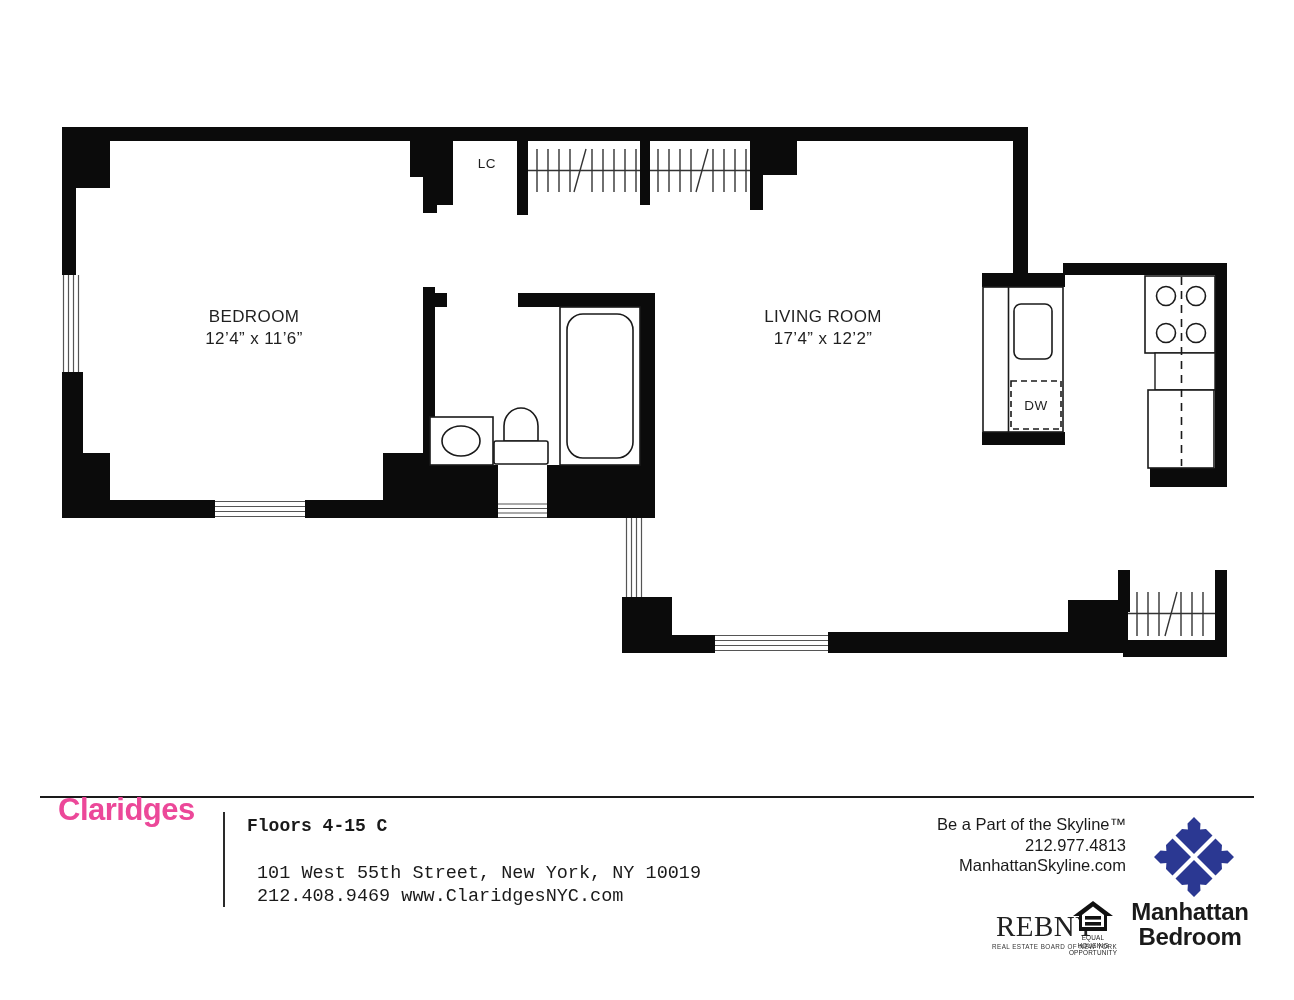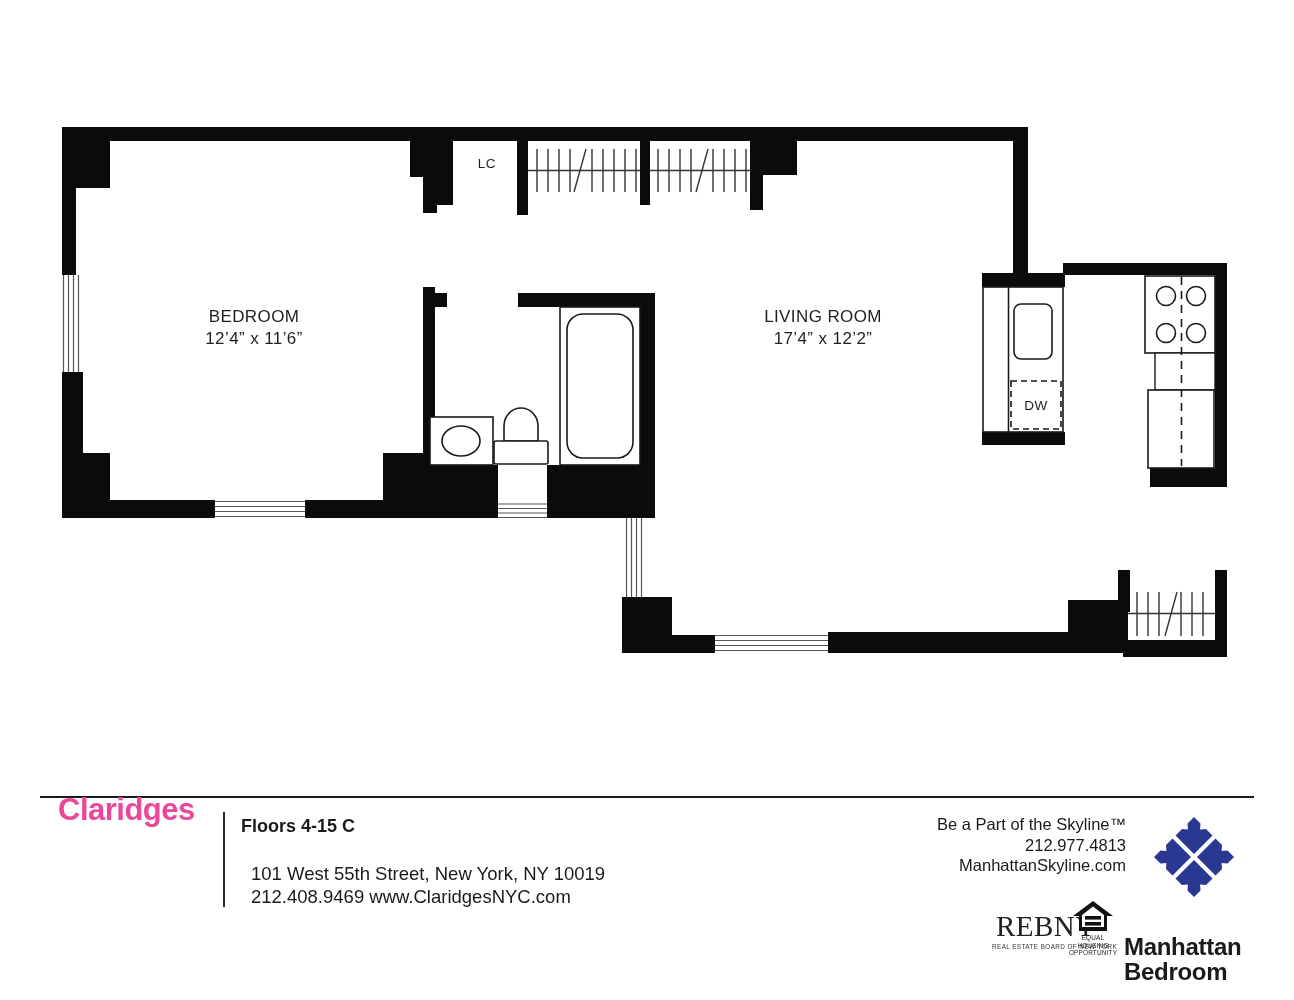--- a/index.html
+++ b/index.html
@@ -8,38 +8,38 @@
   .page { position:absolute; inset:0; background:#fff; }
   svg text { font-family:"Liberation Sans", sans-serif; }
 
   .plan-svg { position:absolute; left:0; top:0; }
 
   .rule { position:absolute; left:40px; top:796px; width:1214px; height:2px; background:#1a1a1a; }
 
   .brand { position:absolute; left:58px; top:792px; font-size:31px; font-weight:700; letter-spacing:-0.5px; color:#ec4899;text-align:right; }
   .vdiv { position:absolute; left:223px; top:812px; width:2px; height:95px; background:#2a2a2a; }
 
-  .info { position:absolute; left:241px; top:815px; line-height:23px; font-size:18px; }
+  .info { position:absolute; left:247px; top:815px; line-height:23px; font-size:18px;font-family:Liberation Mono, monospace; }
   .info .b { font-weight:700; }
   .info .gap { height:24px; }
   .info .addr { font-size:18.5px;margin-left:10px; }
 
   .sky { position:absolute; right:168px; top:814px; text-align:right; font-size:16.5px; line-height:20.5px; }
 
   .mslogo { position:absolute; left:1152px; top:815px; }
 
   .rebny { position:absolute; left:948px; top:905px; width:116px; text-align:center;margin-left:44px; }
   .rebny .word { font-family:"Liberation Serif", serif; font-size:29px; line-height:29px; color:#222; letter-spacing:0.5px; }
   .rebny .reg { font-size:9px; vertical-align:14px; }
   .rebny .sub { font-size:6.3px; letter-spacing:0.45px; color:#333; margin-top:2px; white-space:nowrap; }
 
   .eho { position:absolute; left:1068px; top:901px; width:50px; text-align:center; }
   .eho .cap { font-size:6.4px; line-height:7.5px; color:#222; letter-spacing:0.2px; margin-top:2px; }
 
-  .mstext { position:absolute; left:1124px; top:934px; width:132px; text-align:left; font-size:24px; line-height:25px; font-weight:700; letter-spacing:-0.3px; }
+  .mstext { position:absolute; left:1124px; top:899px; width:132px; text-align:center; font-size:24px; line-height:25px; font-weight:700; letter-spacing:-0.3px; }
 
   .disclaimer { position:absolute; left:40px; top:944px; font-size:12px; letter-spacing:-0.1px; color:#000; }
 </style>
 </head>
 <body>
 
 <div class="page">
 
   <svg class="plan-svg" width="1294" height="790" viewBox="0 0 1294 790">
 

